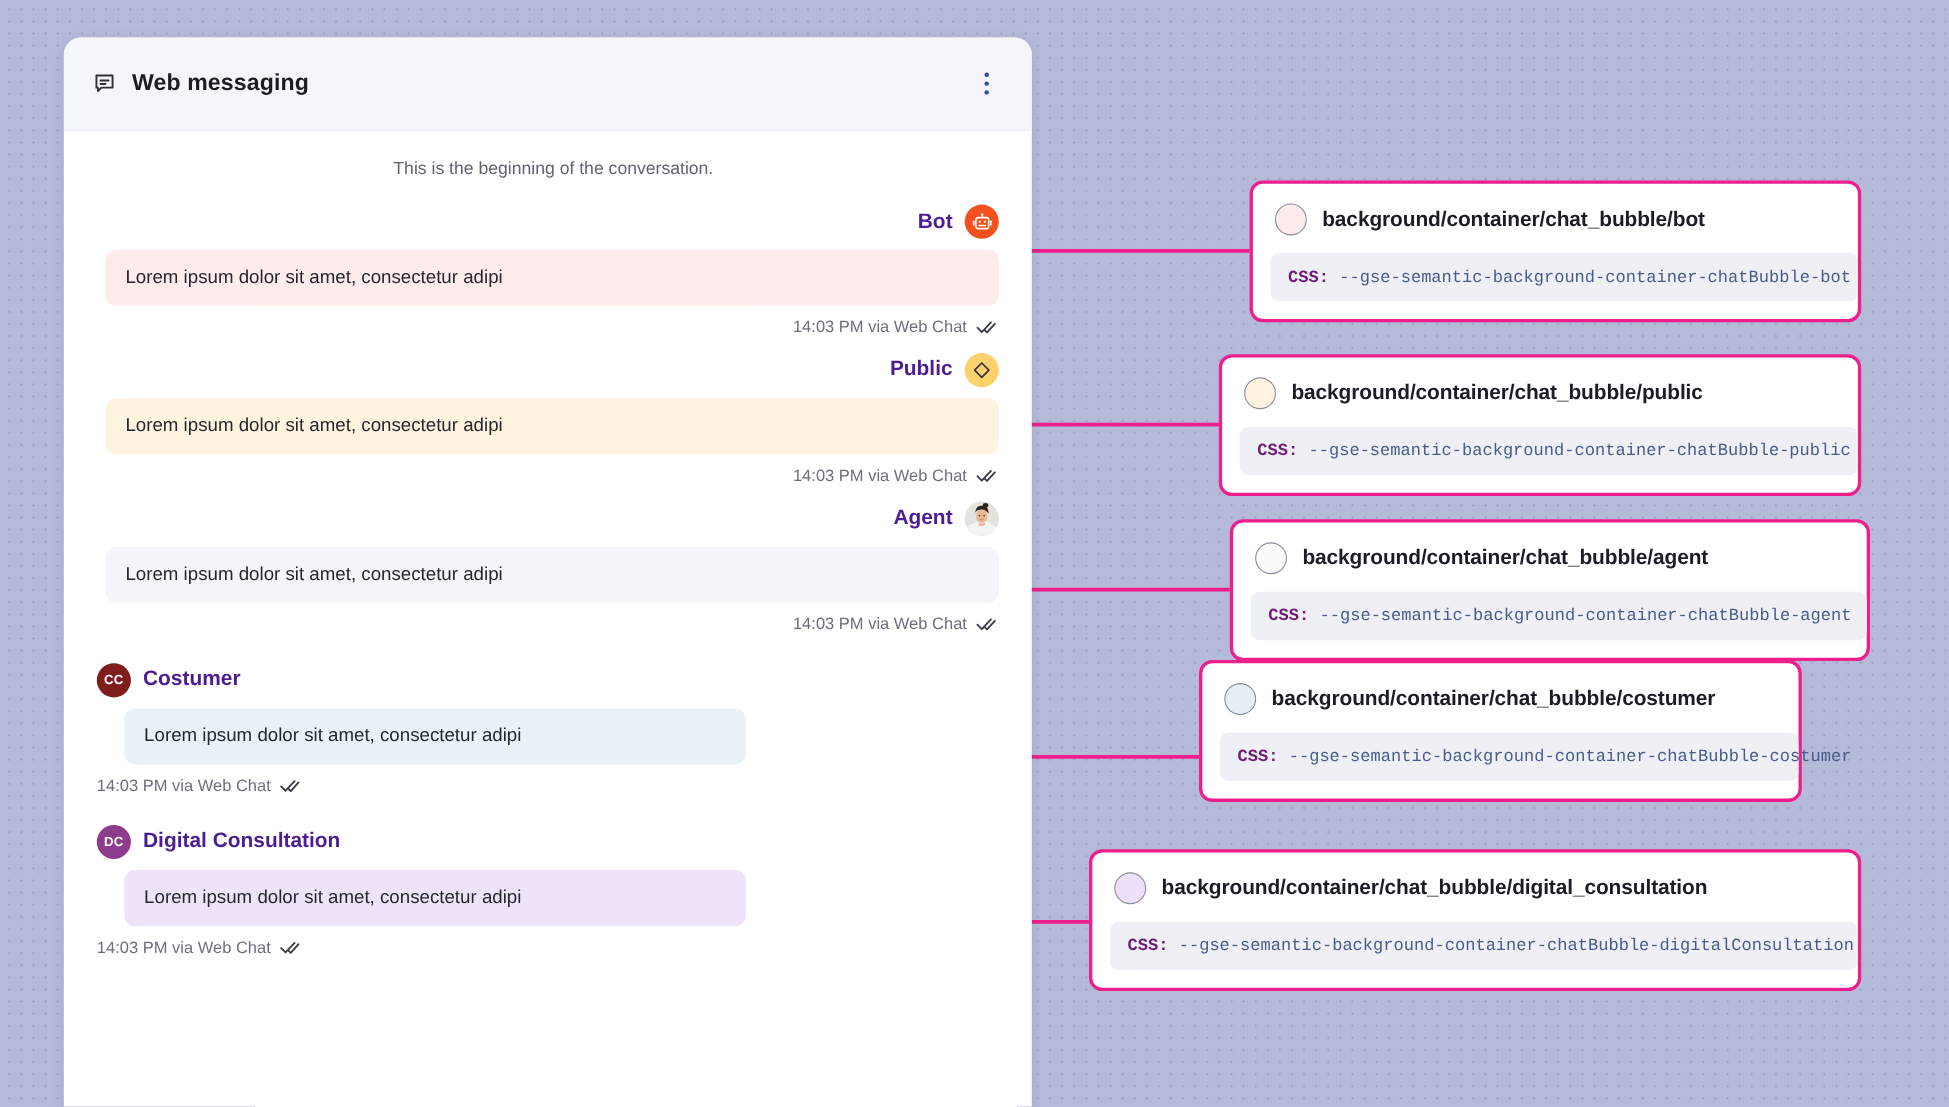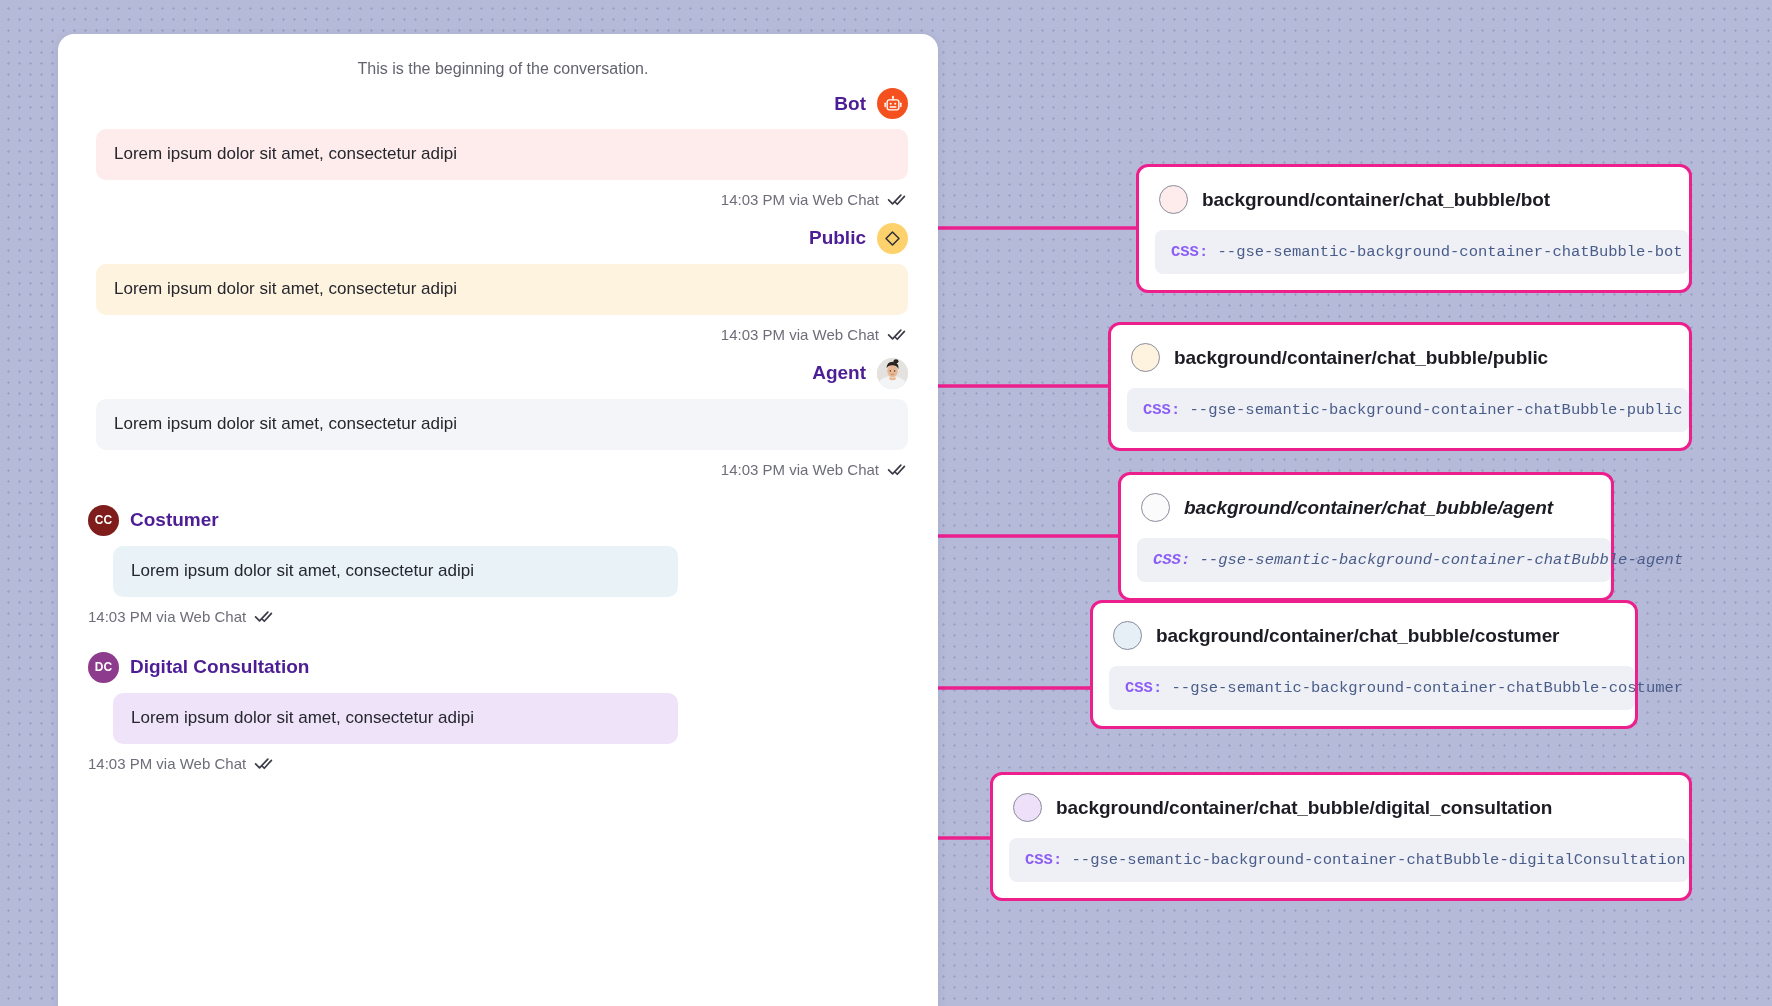--- a/index.html
+++ b/index.html
@@ -73,21 +73,21 @@
   #chat-body {
     padding: 26px 30px 0 30px;
     position: relative;
     height: calc(100% - 85px);
   }
 
   .conv-start {
     text-align: center;
     font-size: 16px;
     color: #62636e;
-    margin-bottom: 10px;
+    margin-bottom: 23px;
     padding-left: 10px;
   }
 
   
   .msg-group { margin-bottom: 14px; }
 
   .msg-head {
     display: flex;
     align-items: center;
     gap: 11px;
@@ -168,21 +168,21 @@
     white-space: nowrap;
   }
   .css-row {
     background: #eef0f5;
     border-radius: 8px;
     padding: 13px 16px;
     font-family: "Liberation Mono", monospace;
     font-size: 15.5px;
     white-space: nowrap;
   }
-  .css-row .lab { color: #8b5cf6; font-weight: bold; margin-top: 36px; }
+  .css-row .lab { color: #701a75; font-weight: bold; margin-top: 36px; }
   .css-row .val { color: #4a5d8a; }
 
   
   #connectors {
     position: absolute;
     left: 0; top: 0;
     width: 1772px; height: 1006px;
     pointer-events: none;
   }
 </style>
@@ -202,20 +202,37 @@
 
   <path d="M645 688 L1090 688" stroke="#ec1f8d" stroke-width="3.4" fill="none"></path>
   <circle cx="644" cy="688" r="12" fill="#ec1f8d"></circle>
 
   <path d="M645 838 L990 838" stroke="#ec1f8d" stroke-width="3.4" fill="none"></path>
   <circle cx="644" cy="838" r="12" fill="#ec1f8d"></circle>
 </svg>
 
 <div id="chat-panel">
 
+  <div id="chat-header">
+    <div class="title-wrap">
+      <span class="msg-icon">
+        <svg width="22" height="22" viewBox="0 0 24 24" fill="none" stroke="#2f3038" stroke-width="1.9" stroke-linecap="round" stroke-linejoin="round">
+          <path d="M4 4 H20 V16 H9 L5.5 19.5 V16 H4 Z"></path>
+          <path d="M8 9 H16"></path>
+          <path d="M8 12.4 H13"></path>
+        </svg>
+      </span>
+      <span class="panel-title">Web messaging</span>
+    </div>
+    <div class="kebab-btn">
+      <i></i>
+      <i></i>
+      <i></i>
+    </div>
+  </div>
 
   <div id="chat-body">
 
     <div class="conv-start">This is the beginning of the conversation.</div>
 
     <div class="msg-group">
       <div class="msg-head right">
         <span class="sender-name">Bot</span>
         <span class="avatar bot">
           <svg width="20" height="20" viewBox="0 0 24 24" fill="none" stroke="#ffffff" stroke-width="1.7" stroke-linecap="round" stroke-linejoin="round">
@@ -344,21 +361,21 @@
   <div class="tc-head">
     <span class="swatch" style="background:#fdf3de"></span>
     <span class="token-name">background/container/chat_bubble/public</span>
   </div>
   <div class="css-row">
     <span class="lab">CSS:</span>
     <span class="val">--gse-semantic-background-container-chatBubble-public</span>
   </div>
 </div>
 
-<div class="token-card" style="left:1118px; top:472px; width:496px;font-style:italic;">
+<div class="token-card" style="left:1118px; top:472px; width:582px;">
   <div class="tc-head">
     <span class="swatch" style="background:#fbfbfc"></span>
     <span class="token-name">background/container/chat_bubble/agent</span>
   </div>
   <div class="css-row">
     <span class="lab">CSS:</span>
     <span class="val">--gse-semantic-background-container-chatBubble-agent</span>
   </div>
 </div>
 

